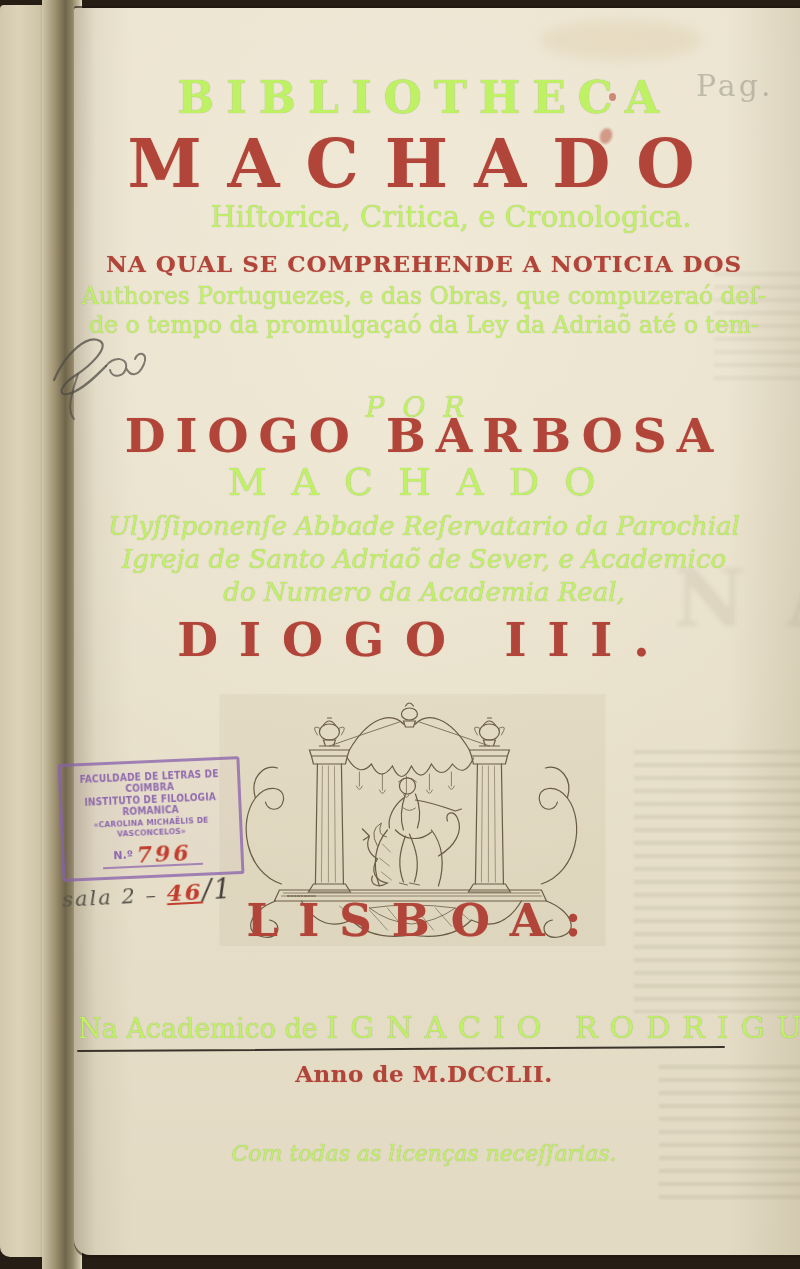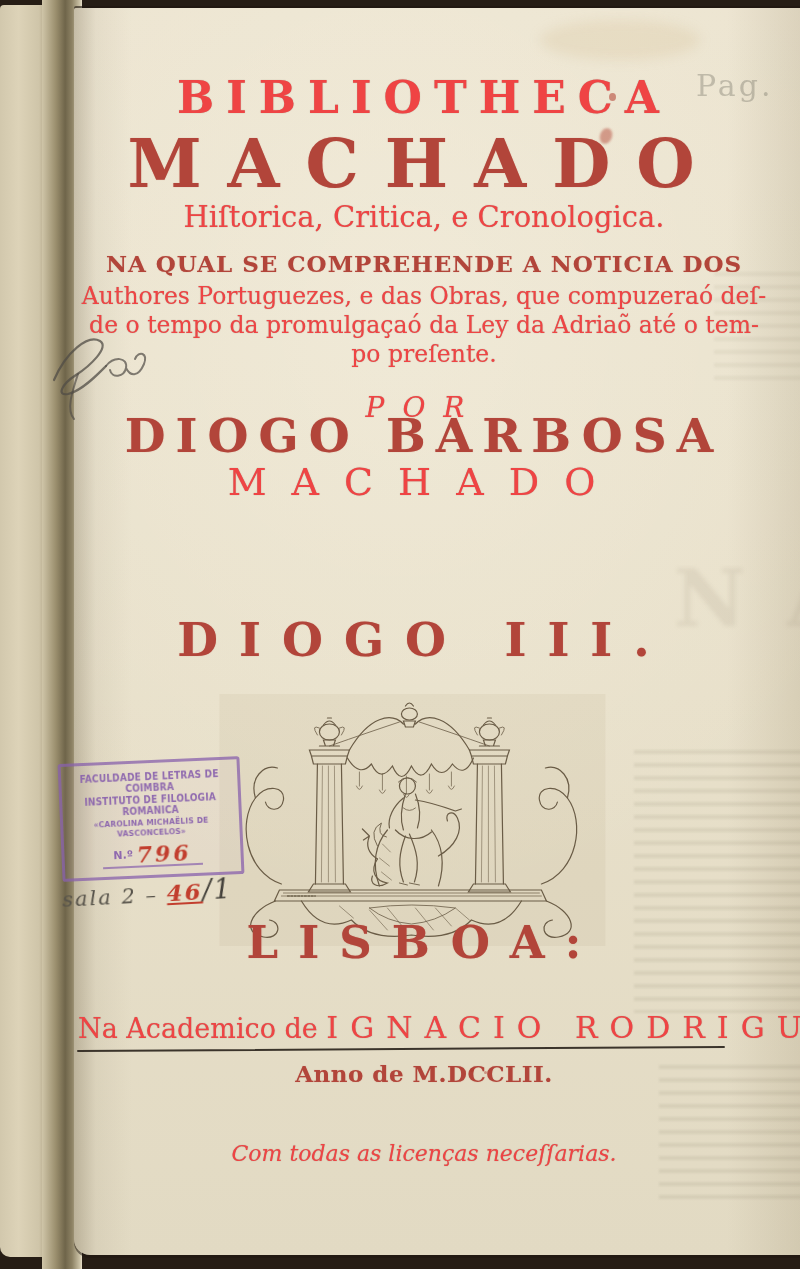--- a/index.html
+++ b/index.html
@@ -21,34 +21,34 @@
     background:
       radial-gradient(120% 80% at 45% 25%, rgba(255,252,240,.28), transparent 60%),
       linear-gradient(to right, rgba(95,82,55,.30), rgba(95,82,55,.07) 3%, transparent 8%, transparent 90%, rgba(140,125,92,.18)),
       linear-gradient(to bottom,#ece4d0,#e8e0ca 55%,#e2dac3);
     border-radius:2px 0 0 16px;
     box-shadow:0 -2px 0 rgba(30,22,15,.6), 0 3px 0 rgba(30,22,15,.5);}
 
   .content{position:absolute;left:74px;top:8px;width:700px;height:1247px;}
   .tblock{position:absolute;left:0;width:100%;text-align:center;white-space:nowrap;}
 
-  .ink{color:#ef4444;text-shadow:0 0 1px rgba(45,38,26,.35);}
+  .ink{color:#bef264;text-shadow:0 0 1px rgba(45,38,26,.35);}
   .red{color:#b2453a;text-shadow:0 0 1px rgba(178,69,58,.40);}
 
   .title1{top:64px;font-size:44px;font-weight:bold;letter-spacing:12px;}
   .title2{top:116px;font-size:67px;font-weight:bold;letter-spacing:26px;}
-  .subtitle{top:192px;font-size:29px;}
+  .subtitle{top:192px;font-size:29px;padding-left:27px;}
   .banner{top:242px;font-size:23px;font-weight:bold;letter-spacing:1px;}
   .desc{top:274px;font-size:23.5px;line-height:29px;}
   .byline{top:356px;font-size:28px;font-style:italic;letter-spacing:18px;margin-top:27px;}
   .author1{top:394px;font-size:47px;font-weight:bold;letter-spacing:10px;margin-top:6px;}
   .author2{top:452px;font-size:38px;letter-spacing:25px;}
   .titles{top:502px;font-size:26px;font-style:italic;line-height:33px;}
   .volume{top:604px;font-size:47px;font-weight:bold;letter-spacing:21px;}
-  .city{top:908px;font-size:45px;font-weight:bold;letter-spacing:20px;}
+  .city{top:886px;font-size:45px;font-weight:bold;letter-spacing:20px;}
   .imprint{top:1002px;text-align:left;padding-left:4px;}
   .imprint .pfx{font-size:27px;}
   .imprint .prt{font-size:30px;letter-spacing:12px;}
   .rule{position:absolute;top:1040px;left:3px;width:648px;height:2px;background:#3b342b;
         transform:rotate(-.35deg);border-radius:1px;}
   .year{top:1052px;font-size:23px;font-weight:bold;letter-spacing:.5px;}
   .license{top:1086px;font-size:22px;font-style:italic;margin-top:47px;}
 
   
   .vignette{position:absolute;top:686px;left:50%;transform:translateX(-53%);width:386px;height:252px;
@@ -116,27 +116,31 @@
     <div class="ghost-lines gl2"></div>
 
     <div class="tblock title1 ink">BIBLIOTHECA</div>
     <div class="tblock title2 red">MACHADO</div>
     <div class="tblock subtitle ink">Hiſtorica, Critica, e Cronologica.</div>
     <div class="tblock banner red">NA QUAL SE COMPREHENDE A NOTICIA DOS</div>
 
     <div class="tblock desc ink">
       <div>Authores Portuguezes, e das Obras, que compuzeraó deſ-</div>
       <div>de o tempo da promulgaçaó da Ley da Adriaõ até o tem-</div>
-      <div>po preſente.</div>
     </div>
 
     <div class="tblock byline ink">POR</div>
     <div class="tblock author1 red">DIOGO BARBOSA</div>
     <div class="tblock author2 ink">MACHADO</div>
 
+    <div class="tblock titles ink">
+      <div>Ulyſſiponenſe Abbade Reſervatario da Parochial</div>
+      <div>Igreja de Santo Adriaõ de Sever, e Academico</div>
+      <div>do Numero da Academia Real,</div>
+    </div>
 
     <div class="tblock volume red">DIOGO III.</div>
 
     <div class="vignette">
       <svg width="386" height="252" viewBox="0 0 386 252" fill="none" stroke="#6a5c46" stroke-width="1.2" stroke-linecap="round">
 
         <path d="M60 196 L322 196 L327 207 L55 207 Z"></path>
         <path d="M64 199 L320 199 M62 202 L322 202" stroke-width=".7"></path>
         <path d="M82 207 Q102 240 132 226 Q152 247 192 241 Q232 247 252 226 Q282 240 302 207"></path>
         <path d="M120 212 L134 224 M150 216 L168 236 M196 214 L214 236 M236 214 L250 226 M168 214 L186 236 M216 214 L232 232" stroke-width=".6"></path>

